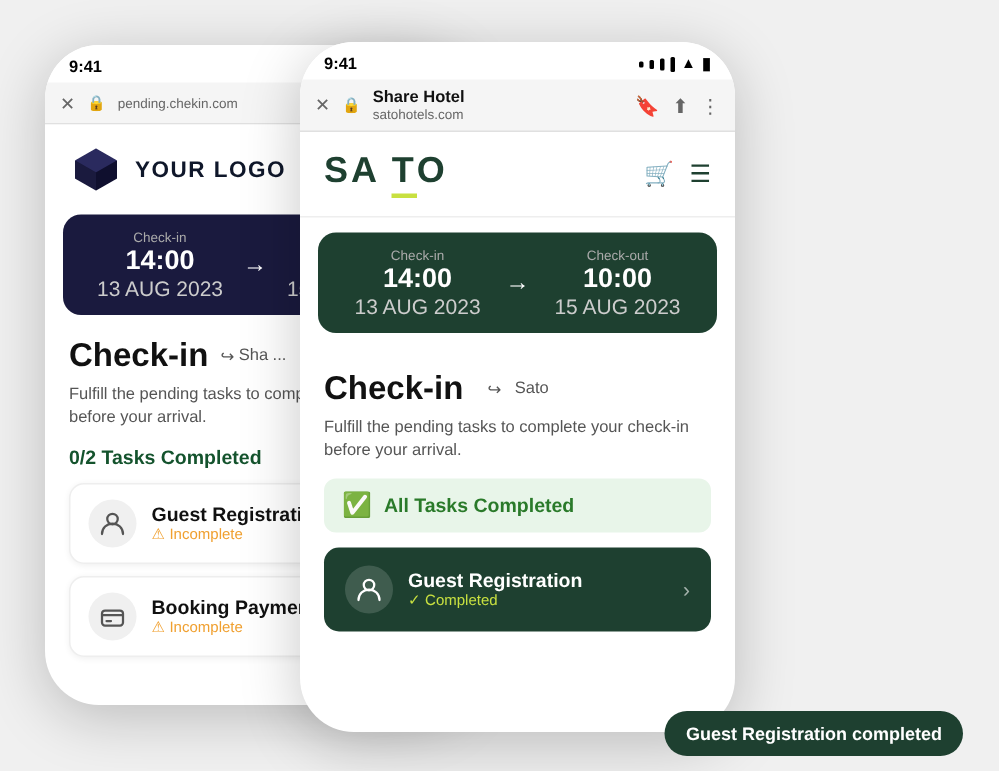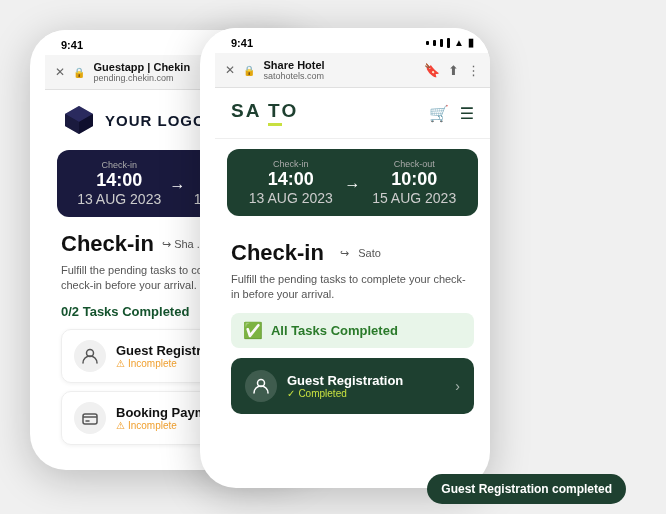--- a/index.html
+++ b/index.html
@@ -12,21 +12,20 @@
       position: relative;
     }
 
     
     .phone {
       position: absolute;
       border-radius: 36px;
       background: #fff;
       box-shadow: 0 8px 40px rgba(0,0,0,0.22);
       overflow: hidden;
-      padding-left: 15px;
     }
 
     
     .phone-back {
       width: 280px;
       height: 440px;
       top: 30px;
       left: 30px;
       z-index: 1;
     }
@@ -200,21 +199,21 @@
       display: flex;
       align-items: center;
       justify-content: space-between;
       border-bottom: 1px solid #eee;
     }
     .sato-logo {
       display: flex;
       align-items: center;
     }
     .sato-logo-text {
-      font-size: 19px;
+      font-size: 24px;
       font-weight: 900;
       color: #1e4030;
       letter-spacing: 2px;
       position: relative;
     }
     .sato-header-icons { display: flex; gap: 10px; align-items: center; color: #1e4030; font-size: 16px; }
 
     .checkin-bar-front {
       background: #1e4030;
       margin: 10px 12px;
@@ -284,21 +283,21 @@
       flex-shrink: 0;
     }
     .task-name-dark { font-size: 13px; font-weight: 700; color: #fff; }
     .task-status-complete { font-size: 10px; color: #c8e040; display: flex; align-items: center; gap: 3px; }
     .task-chevron-dark { color: rgba(255,255,255,0.6); font-size: 14px; margin-left: auto; }
 
     
     .bottom-label {
       position: absolute;
       bottom: 10px;
-      right: 40px;
+      right: 24px;
       background: #1e4030;
       color: #fff;
       font-size: 12px;
       font-weight: 600;
       padding: 8px 14px;
       border-radius: 20px;
       z-index: 3;
       white-space: nowrap;
     }
   </style>
@@ -316,21 +315,20 @@
       <span class="bar bar-4"></span>
       <span class="wifi-icon">▲</span>
       <span class="battery-icon">▮</span>
     </div>
   </div>
 
   <div class="browser-bar">
     <span class="close-btn">✕</span>
     <span class="lock-icon">🔒</span>
     <div class="browser-url-info">
-      <div class="site-name">Guestapp | Chekin</div>
       <div class="site-url">pending.chekin.com</div>
     </div>
     <div class="browser-actions">
       <span>🔖</span>
       <span>⬆</span>
       <span>⋮</span>
     </div>
   </div>
 
   <div class="app-header">

